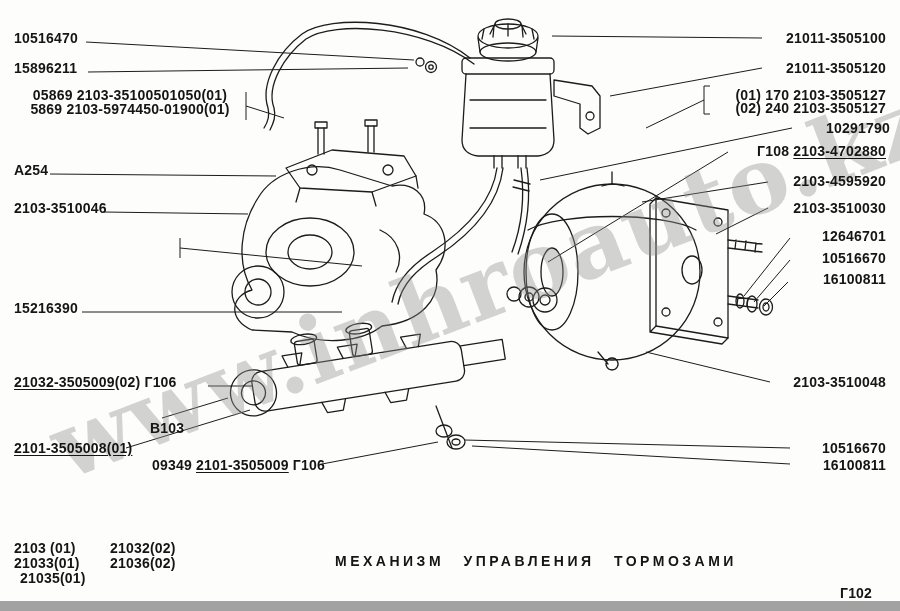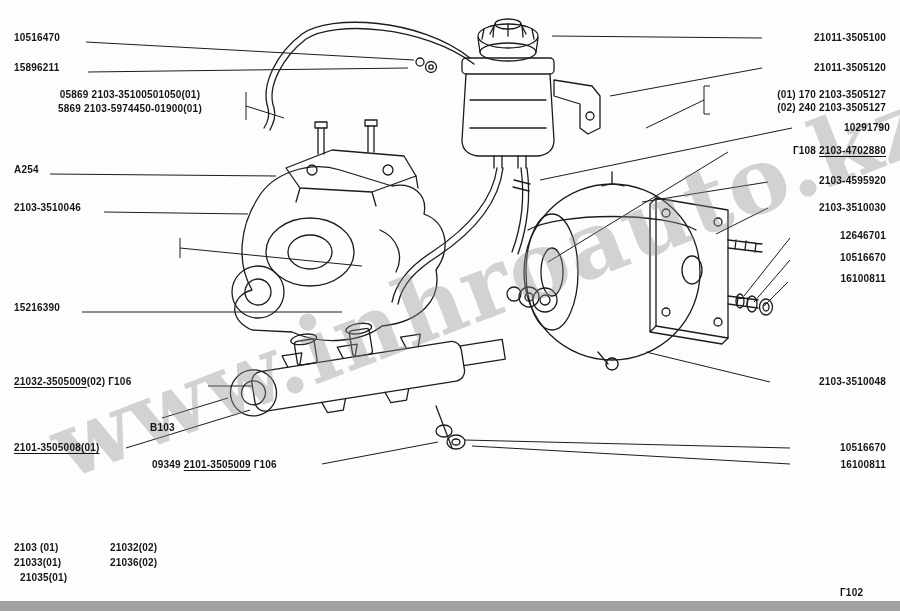--- a/index.html
+++ b/index.html
@@ -1,20 +1,20 @@
 <!DOCTYPE html>
 <html><head>
 <meta charset="utf-8">
 <style>
   *{margin:0;padding:0;box-sizing:border-box}
   html,body{background:#e8e8e8}
   .page{position:relative;width:900px;height:611px;background:#fdfdfb;overflow:hidden;
         font-family:"Liberation Sans",sans-serif}
   .art{position:absolute;left:0;top:0}
-  .lbl{position:absolute;font-size:10px;font-weight:700;color:#151515;white-space:nowrap;
+  .lbl{position:absolute;font-size:14px;font-weight:700;color:#151515;white-space:nowrap;
        letter-spacing:.2px;line-height:14px}
   .lbl.r{}
   .row{display:flex;justify-content:center}
   .u{text-decoration:underline;text-underline-offset:2px}
   .caption{letter-spacing:3.5px;word-spacing:12px}
   .c1{display:inline-block;width:96px}
   .watermark{position:absolute;left:36px;top:400px;font-family:"DejaVu Serif",serif;
        font-weight:700;font-size:92px;color:#8f8f8f;opacity:.38;letter-spacing:1px;
        transform:rotate(-21deg);transform-origin:0 0;pointer-events:none;white-space:nowrap}
   .footstrip{position:absolute;left:0;right:0;bottom:0;height:10px;background:#a2a2a2}
@@ -223,16 +223,17 @@
   <div class="lbl" style="left:14px;top:541px">
     <span class="c1">2103 (01)</span><span>21032(02)</span>
   </div>
   <div class="lbl" style="left:14px;top:556px">
     <span class="c1">21033(01)</span><span>21036(02)</span>
   </div>
   <div class="lbl" style="left:20px;top:571px">
     <span class="c1">21035(01)</span><span></span>
   </div>
 
+  <div class="lbl caption" style="left:335px;top:554px">МЕХАНИЗМ УПРАВЛЕНИЯ ТОРМОЗАМИ</div>
   <div class="lbl" style="left:840px;top:586px">Г102</div>
 
   <div class="footstrip"></div>
 </div>
 
 </body></html>

